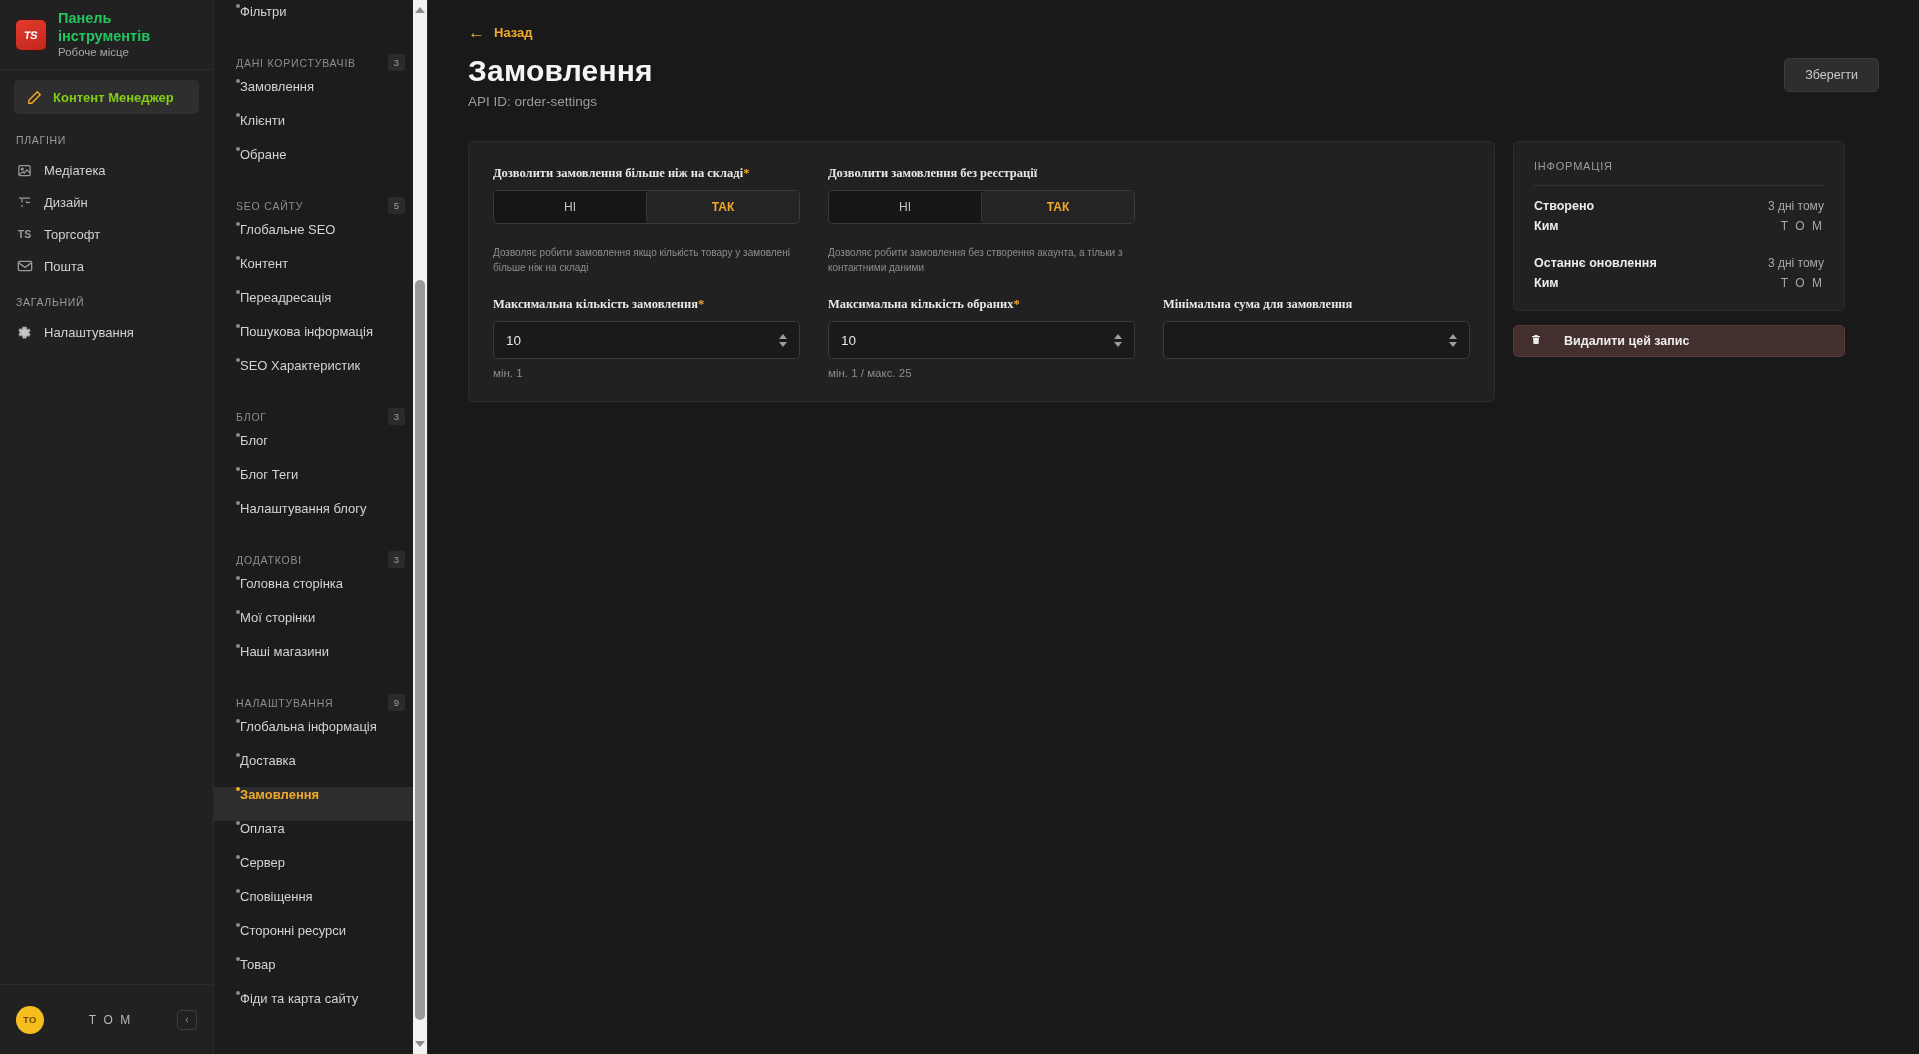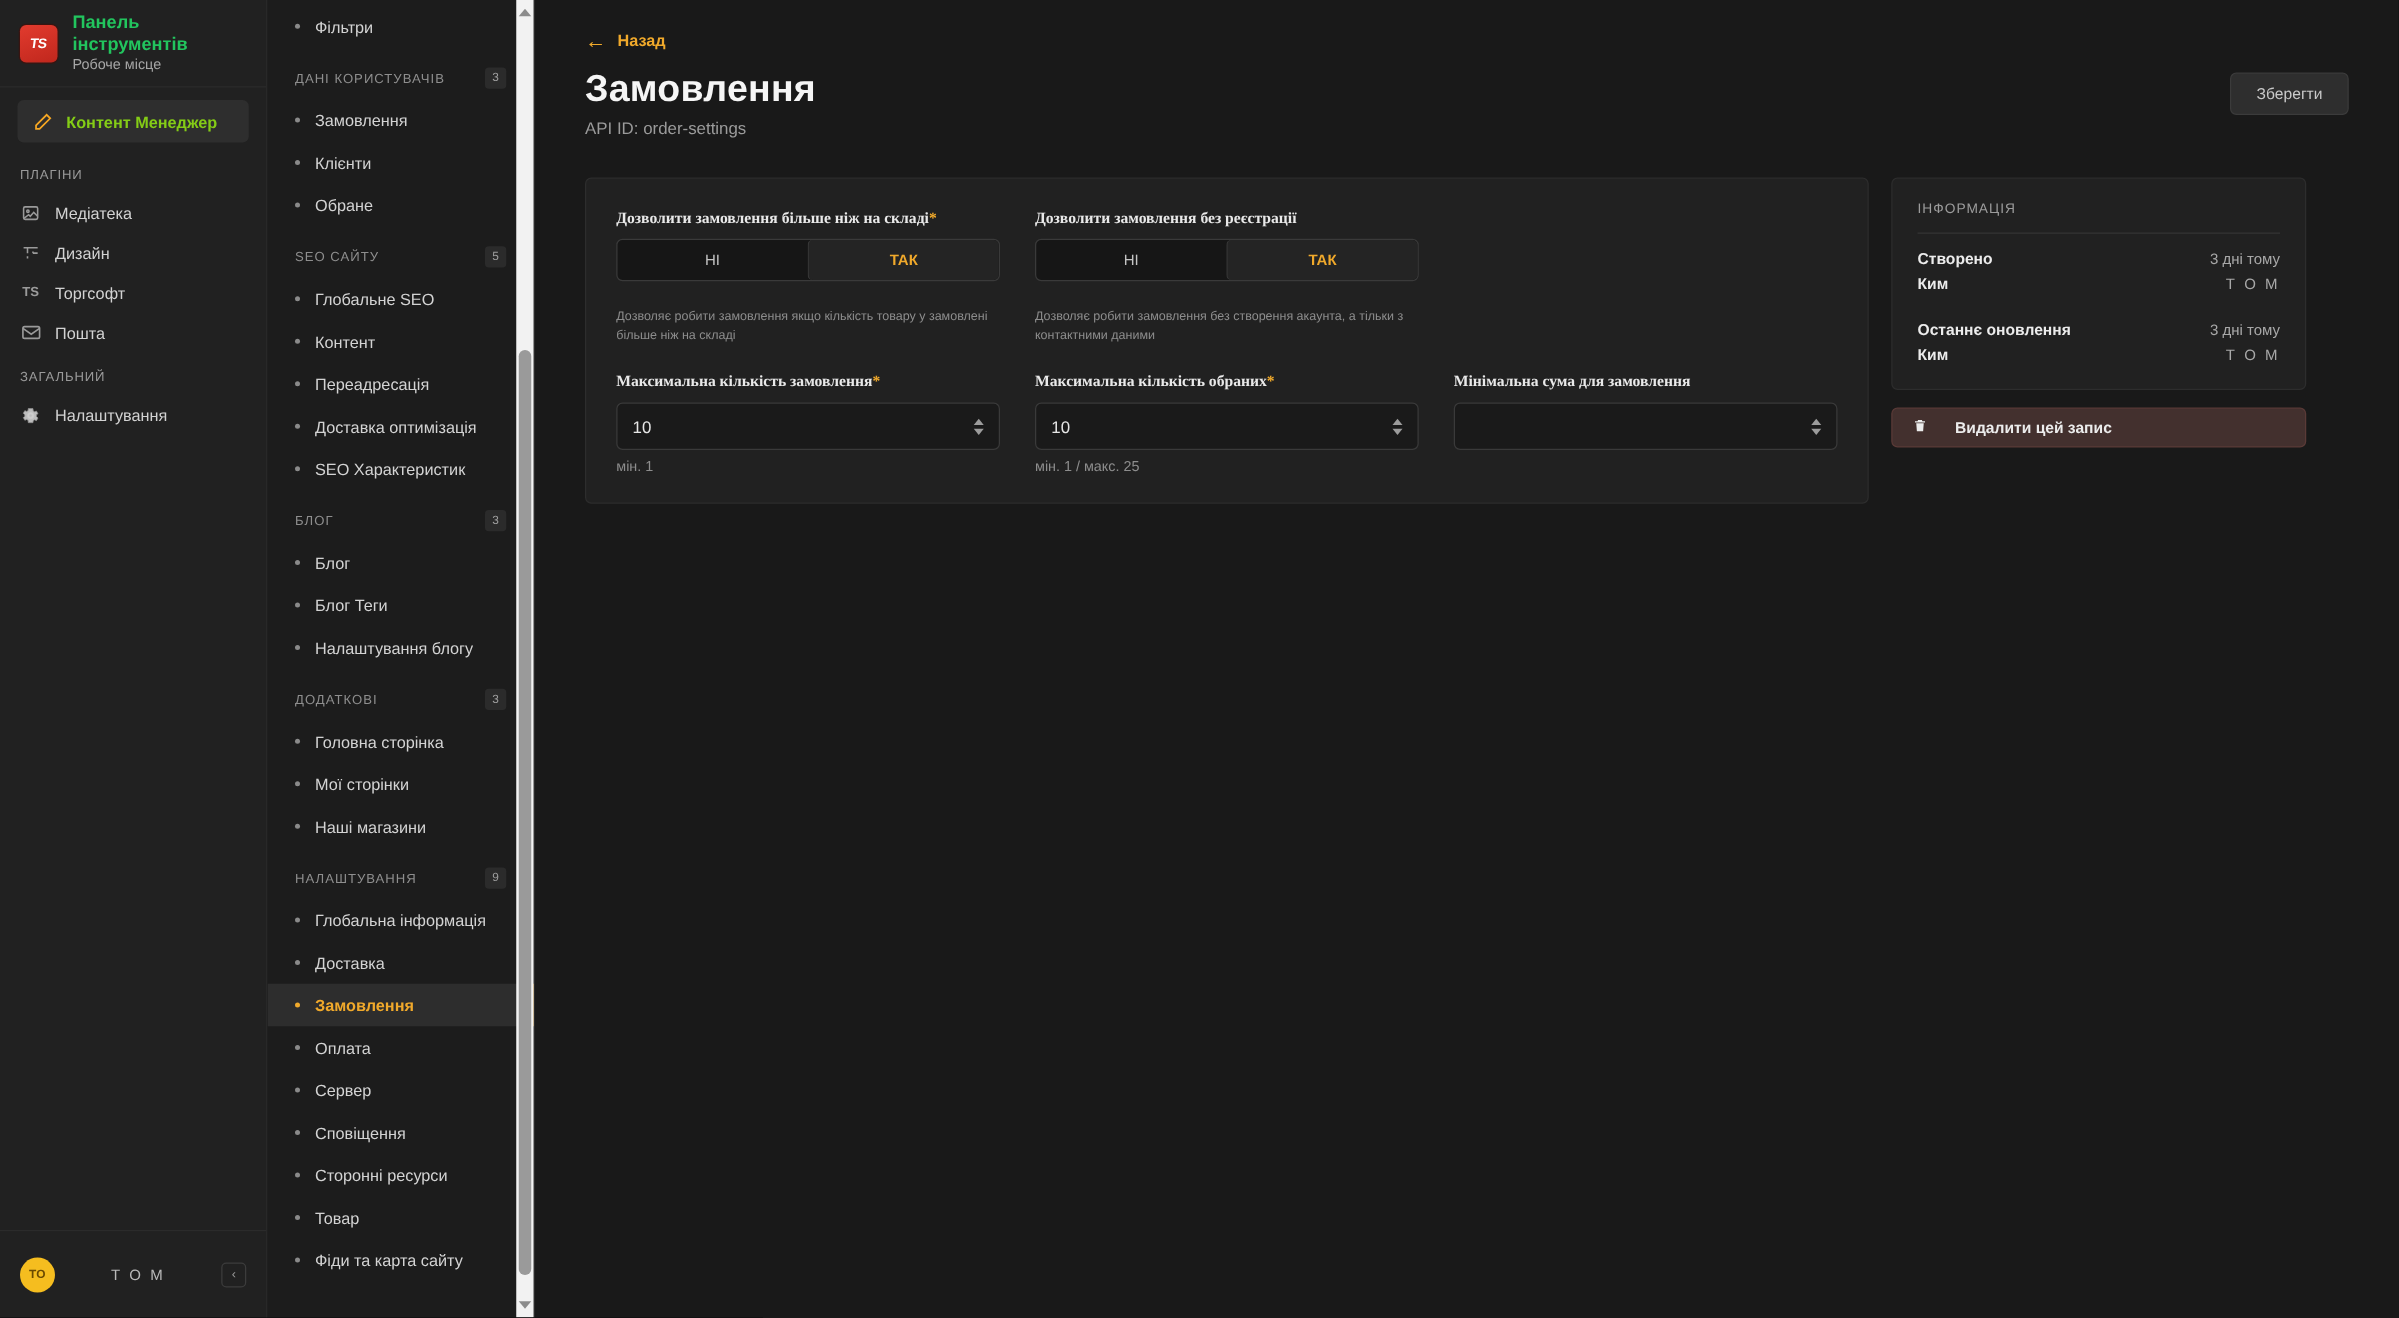--- a/index.html
+++ b/index.html
@@ -110,21 +110,21 @@
   .sec-title {
     color: #8e8e8e; font-size: 10.5px; letter-spacing: 0.8px; text-transform: uppercase;
   }
   .sec-badge {
     min-width: 17px; height: 17px; border-radius: 3px;
     background: #2b2b2b; color: #9d9d9d;
     font-size: 9.5px; display: flex; align-items: center; justify-content: center;
     padding: 0 4px;
   }
   .nav-item {
-    display: flex; align-items: center; gap: 12px;
+    display: flex; align-items: flex-start; 
     padding: 0 22px; height: 34px;
     color: #d3d3d3; font-size: 13px;
     position: relative;
   }
   .nav-item .dot {
     width: 4px; height: 4px; border-radius: 50%;
     background: #8a8a8a; flex: none;
   }
   .nav-item.active {
     background: #2d2d2d;
@@ -391,21 +391,21 @@
       <div class="nav-item">
           <span class="dot"></span>
           <span>Контент</span>
         </div>
       <div class="nav-item">
           <span class="dot"></span>
           <span>Переадресація</span>
         </div>
       <div class="nav-item">
           <span class="dot"></span>
-          <span>Доставка оптимізація</span>
+          <span>Пошукова інформація</span>
         </div>
       <div class="nav-item">
           <span class="dot"></span>
           <span>SEO Характеристик</span>
         </div>
 
       <div class="sec-header">
         <span class="sec-title">БЛОГ</span>
         <span class="sec-badge">3</span>
       </div>

